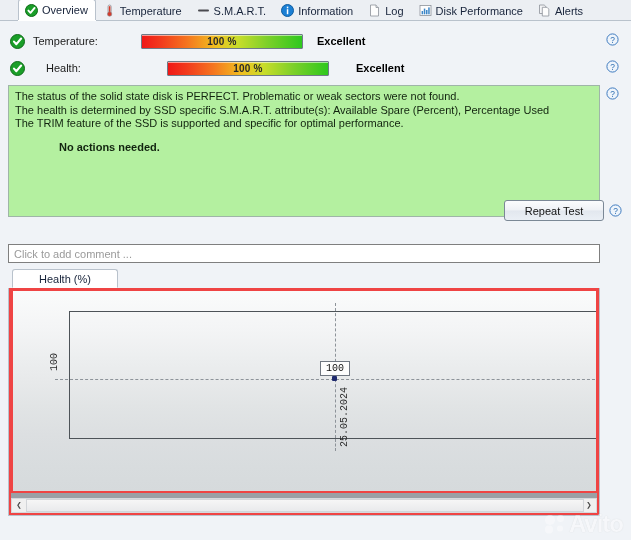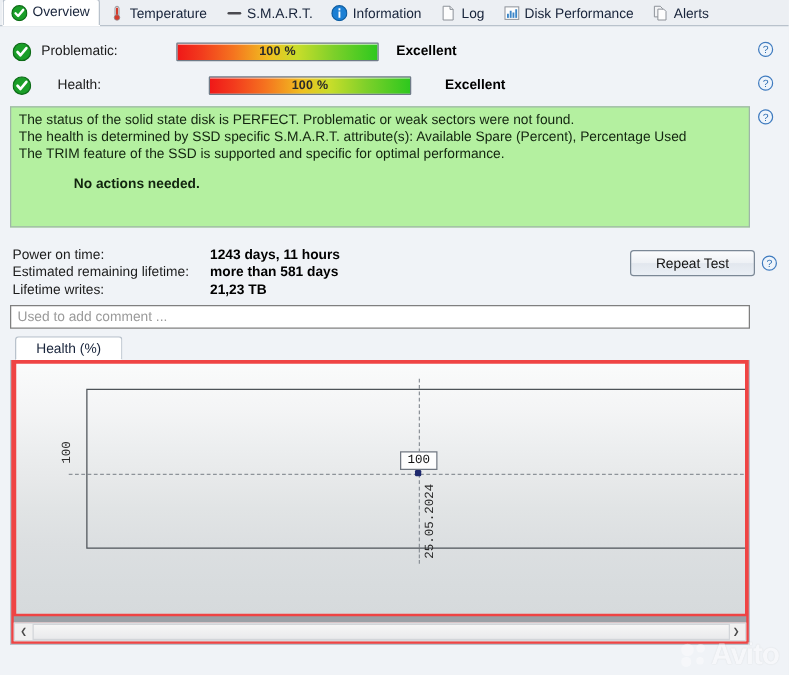--- a/index.html
+++ b/index.html
@@ -20,21 +20,21 @@
   }
 
   
   .tabbar {
     position: absolute; left: 0; top: 0;
     width: 631px; height: 21px;
     background: #eceff3;
     border-bottom: 1px solid #b9c2cc;
     display: flex;
     align-items: flex-end;
-    padding-left: 2px;
+    padding-left: 18px;
   }
   .tab {
     display: flex; align-items: center;
     gap: 4px;
     height: 20px;
     padding: 0 7px 0 6px;
     font-size: 11px;
     color: #17233a;
     border: 1px solid transparent;
     border-bottom: none;
@@ -97,21 +97,21 @@
   }
   .helpicon {
     position: absolute;
     width: 13px; height: 13px;
   }
 
   
   .msgpanel {
     position: absolute;
     left: 8px; top: 85px;
-    width: 592px; height: 97px;
+    width: 592px; height: 132px;
     background: #b4f0a0;
     border: 1px solid #9fb5a8;
     padding: 4px 6px;
     line-height: 13.5px;
     font-size: 11px;
     color: #12240f;
   }
   .msgpanel .strong { font-weight: bold; margin-left: 44px; }
   .msgpanel .spacer { height: 10px; }
 
@@ -157,21 +157,21 @@
   .charttabbar {
     position: absolute;
     left: 8px; top: 270px;
     width: 592px; height: 19px;
     border-bottom: 1px solid #b9c2cc;
     display: flex; align-items: flex-end;
     padding-left: 4px;
   }
   .charttab {
     height: 19px;
-    padding: 0 16px;
+    padding: 0 26px;
     display: flex; align-items: center;
     font-size: 11px;
     background: #ffffff;
     border: 1px solid #b9c2cc;
     border-bottom: 1px solid #ffffff;
     border-top-left-radius: 3px;
     border-top-right-radius: 3px;
     color: #17233a;
     cursor: default;
   }
@@ -404,21 +404,21 @@
     </div>
   </div>
 
   <div class="statusrow" style="top:28px;">
     <span class="ok">
       <svg width="15" height="15" viewBox="0 0 15 15">
         <circle cx="7.5" cy="7.5" r="7" fill="#1a9e28" stroke="#0e6b18"></circle>
         <path d="M4 7.6 L6.4 10.2 L11.1 4.5" stroke="#ffffff" stroke-width="2.1" fill="none" stroke-linecap="round" stroke-linejoin="round"></path>
       </svg>
     </span>
-    <span class="lbl">Problematic:</span>
+    <span class="lbl">Temperature:</span>
     <span class="barwrap">
       <span class="pct">100 %</span>
     </span>
     <span class="verdict">Excellent</span>
   </div>
   <span class="helpicon" style="left:606px; top:33px;">
     <svg width="13" height="13" viewBox="0 0 13 13">
       <circle cx="6.5" cy="6.5" r="5.6" fill="#eef4fb" stroke="#3f7bbf" stroke-width="1"></circle>
       <text x="6.5" y="9.6" font-size="8.4" text-anchor="middle" fill="#2b6cb0" font-family="Liberation Sans, sans-serif">?</text>
     </svg>
@@ -451,51 +451,33 @@
     <div class="spacer"></div>
     <div class="strong">No actions needed.</div>
   </div>
   <span class="helpicon" style="left:606px; top:87px;">
     <svg width="13" height="13" viewBox="0 0 13 13">
       <circle cx="6.5" cy="6.5" r="5.6" fill="#eef4fb" stroke="#3f7bbf" stroke-width="1"></circle>
       <text x="6.5" y="9.6" font-size="8.4" text-anchor="middle" fill="#2b6cb0" font-family="Liberation Sans, sans-serif">?</text>
     </svg>
   </span>
 
-  <div class="stats">
-    <table>
-      <tbody>
-          <tr>
-        <td class="k">Power on time:</td>
-        <td class="v">1243 days, 11 hours</td>
-      </tr>
-      <tr>
-        <td class="k">Estimated remaining lifetime:</td>
-        <td class="v">more than 581 days</td>
-      </tr>
-      <tr>
-        <td class="k">Lifetime writes:</td>
-        <td class="v">21,23 TB</td>
-      </tr>
-    </tbody>
-      </table>
-  </div>
 
   <div class="repeatbtn">
     <span>Repeat Test</span>
   </div>
   <span class="helpicon" style="left:609px; top:204px;">
     <svg width="13" height="13" viewBox="0 0 13 13">
       <circle cx="6.5" cy="6.5" r="5.6" fill="#eef4fb" stroke="#3f7bbf" stroke-width="1"></circle>
       <text x="6.5" y="9.6" font-size="8.4" text-anchor="middle" fill="#2b6cb0" font-family="Liberation Sans, sans-serif">?</text>
     </svg>
   </span>
 
   <div class="commentbox">
-    <span>Used to add comment ...</span>
+    <span>Click to add comment ...</span>
   </div>
 
   <div class="charttabbar">
     <div class="charttab">
       <span>Health (%)</span>
     </div>
   </div>
 
   <div class="chartpanel">
 

